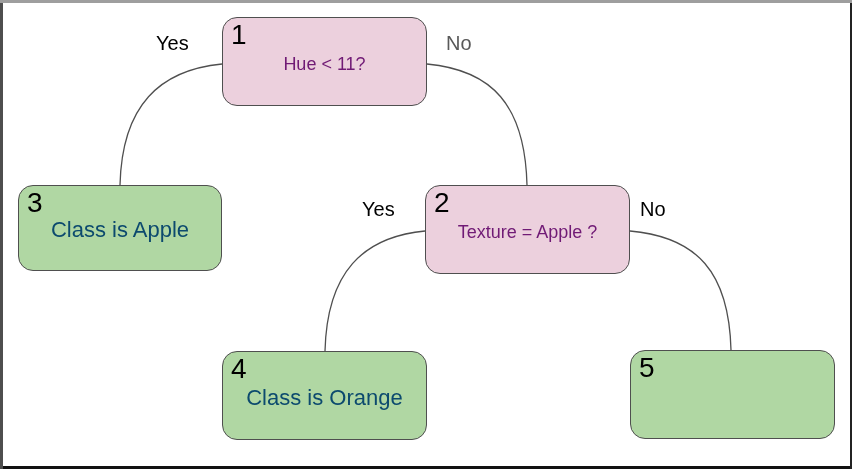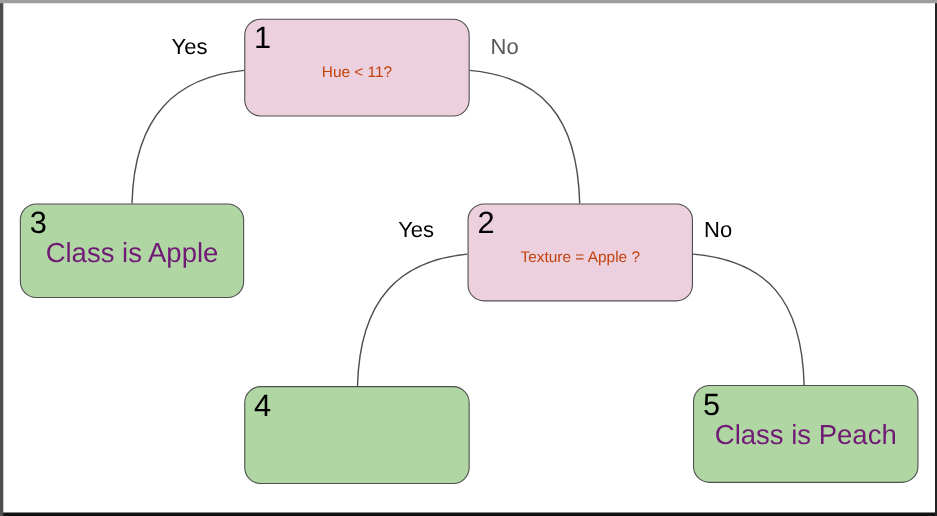--- a/index.html
+++ b/index.html
@@ -42,27 +42,27 @@
   .node.leaf     { background: #b0d7a3; }
   .node-number {
     position: absolute;
     left: 8px;
     top: 2px;
     font-size: 28px;
     line-height: 1.1;
     color: #000000;
   }
   .node-label.question {
-    font-size: 14px;
-    color: #c2410c;
+    font-size: 18px;
+    color: #701a75;
     padding-top: 6px;
   }
   .node-label.class {
-    font-size: 25px;
-    color: #701a75;
+    font-size: 22px;
+    color: #0c4a6e;
     padding-top: 4px;
   }
   .edge-label {
     position: absolute;
     font-size: 20px;
     line-height: 1.1;
     color: #000000;
     white-space: nowrap;
   }
   .edge-label.gray { color: #595959; }
@@ -102,25 +102,25 @@
     <span class="node-label question">Texture = Apple ?</span>
   </div>
 
   <div id="node3" class="node leaf">
     <span class="node-number">3</span>
     <span class="node-label class">Class is Apple</span>
   </div>
 
   <div id="node4" class="node leaf">
     <span class="node-number">4</span>
+    <span class="node-label class">Class is Orange</span>
   </div>
 
   <div id="node5" class="node leaf">
     <span class="node-number">5</span>
-    <span class="node-label class">Class is Peach</span>
   </div>
 
   <div id="edgeLabel0" class="edge-label">Yes</div>
   <div id="edgeLabel1" class="edge-label gray">No</div>
   <div id="edgeLabel2" class="edge-label">Yes</div>
   <div id="edgeLabel3" class="edge-label">No</div>
 
 </div>
 
 </body></html>

